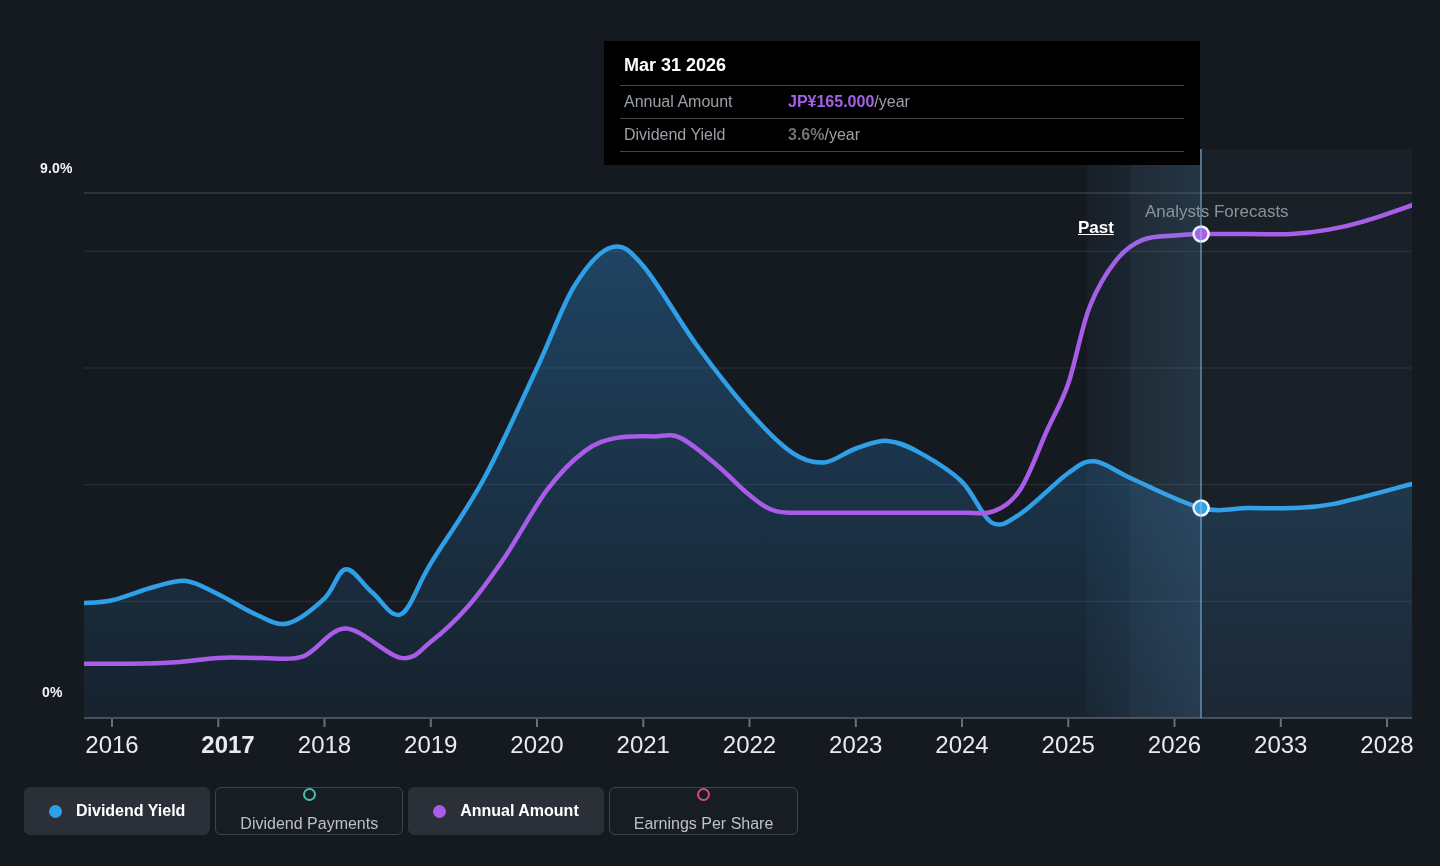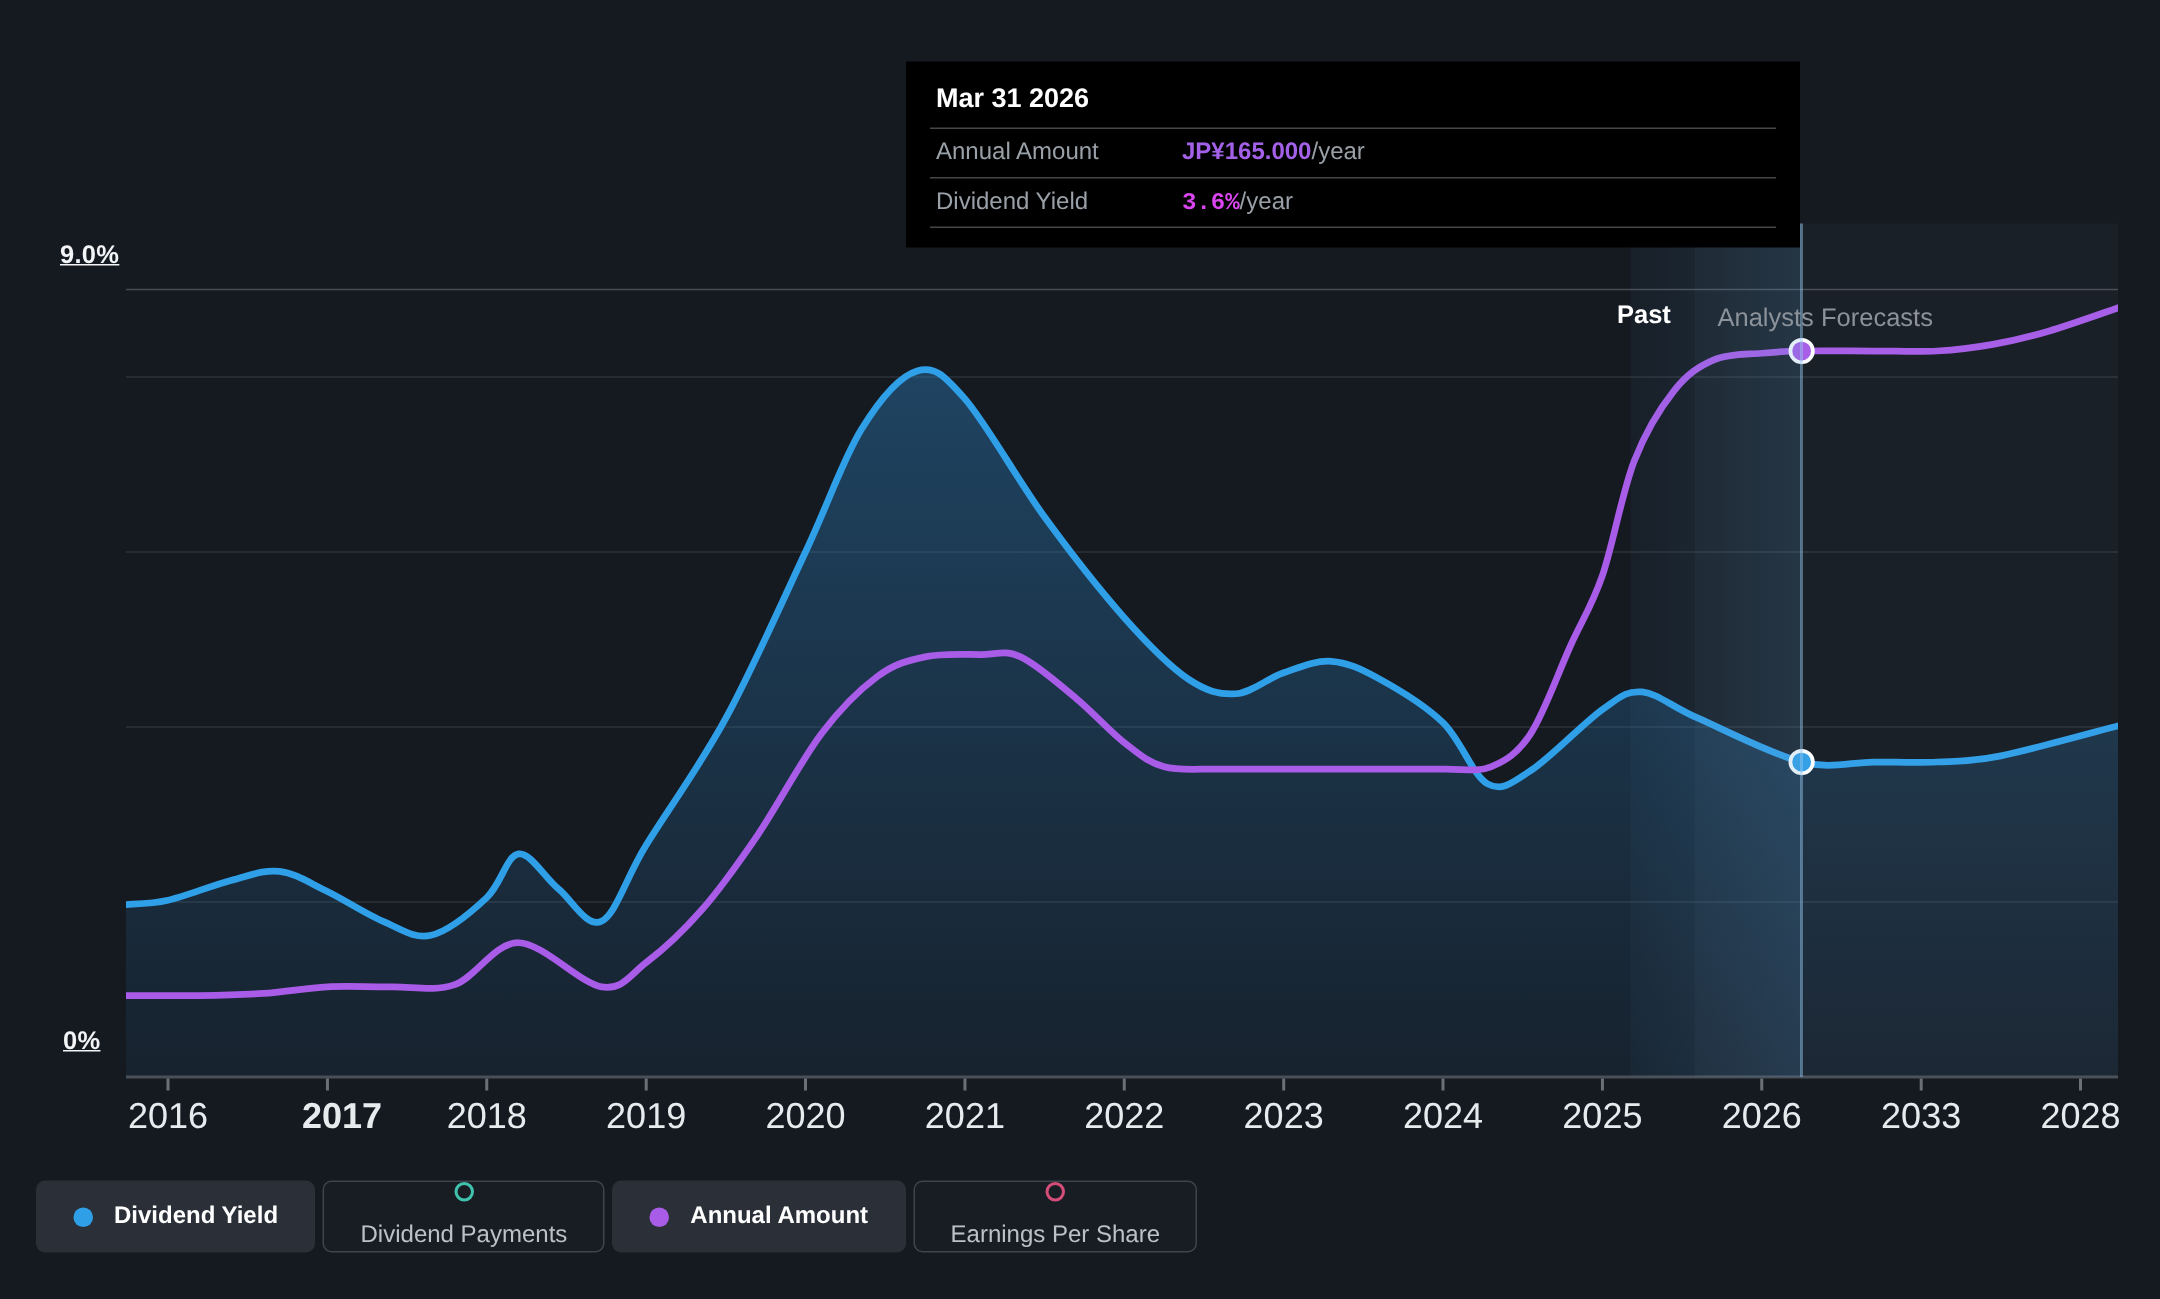--- a/index.html
+++ b/index.html
@@ -1,24 +1,24 @@
 <!DOCTYPE html>
 <html><head>
 <meta charset="utf-8">
 <style>
   html,body{margin:0;padding:0;background:#151a21;}
   body{width:1440px;height:866px;overflow:hidden;font-family:"Liberation Sans","DejaVu Sans",sans-serif;}
   .page{position:relative;width:1440px;height:866px;background:#151a21;}
   .chart-wrap{position:absolute;left:0;top:0;width:1440px;height:780px;}
   svg{position:absolute;left:0;top:0;}
-  .y-label{position:absolute;color:#f2f4f6;font-size:17px;font-weight:700;letter-spacing:.2px;text-decoration:underline;}
+  .y-label{position:absolute;color:#f2f4f6;font-size:14px;font-weight:700;letter-spacing:.2px;}
   .y-label-top{left:40px;top:160px;}
   .y-label-bottom{left:42px;top:684px;}
   .x-label{position:absolute;top:731px;color:#e8ebee;font-size:24px;font-weight:400;transform:translateX(-50%);white-space:nowrap;}
-  .past-label{position:absolute;top:200px;color:#ffffff;font-size:17px;font-weight:700;}
+  .past-label{position:absolute;top:218px;color:#ffffff;font-size:17px;font-weight:700;text-decoration:underline;}
   .forecast-label{position:absolute;top:202px;color:#8b929a;font-size:17px;font-weight:400;}
   .forecast-region{position:absolute;top:149px;height:569px;background:rgba(173,200,230,0.035);pointer-events:none;}
   .hover-band{position:absolute;top:149px;height:569px;background:linear-gradient(to right,rgba(90,160,215,0.04),rgba(90,160,215,0.17));pointer-events:none;}
   .hover-line{position:absolute;top:149px;height:569px;width:2px;background:rgba(150,200,240,0.45);pointer-events:none;}
   
   .tooltip{position:absolute;left:604px;top:29px;width:596px;background:#000000;color:#fff;padding-bottom:13px;z-index:5;margin-top:12px;}
   .tt-inner{margin:0 16px;}
   .tt-title{padding:14px 4px 9px 4px;font-size:18px;font-weight:700;color:#ffffff;}
   .tt-row{display:flex;align-items:center;border-top:1px solid rgba(255,255,255,0.28);padding:7px 4px;font-size:16px;}
   .tt-row:last-child{border-bottom:1px solid rgba(255,255,255,0.28);}
@@ -106,21 +106,21 @@
       <div class="tt-inner">
         <div class="tt-title">Mar 31 2026</div>
         <div id="tooltip-rows">
             <div class="tt-row">
               <span class="tt-label">Annual Amount</span>
               <span class="tt-value" style="color: rgb(163, 97, 232);">JP¥165.000</span>
               <span class="tt-suffix">/year</span>
             </div>
             <div class="tt-row">
               <span class="tt-label">Dividend Yield</span>
-              <span class="tt-value" style="color: #d946ef; font-family: Liberation Mono, monospace;">3.6%</span>
+              <span class="tt-value" style="color: #737373;">3.6%</span>
               <span class="tt-suffix">/year</span>
             </div>
           </div>
       </div>
     </div>
   </div>
 
   <div class="legend" id="legend">
       <div class="legend-btn solid">
         <span class="dot" style="background: rgb(47, 159, 232);"></span>

